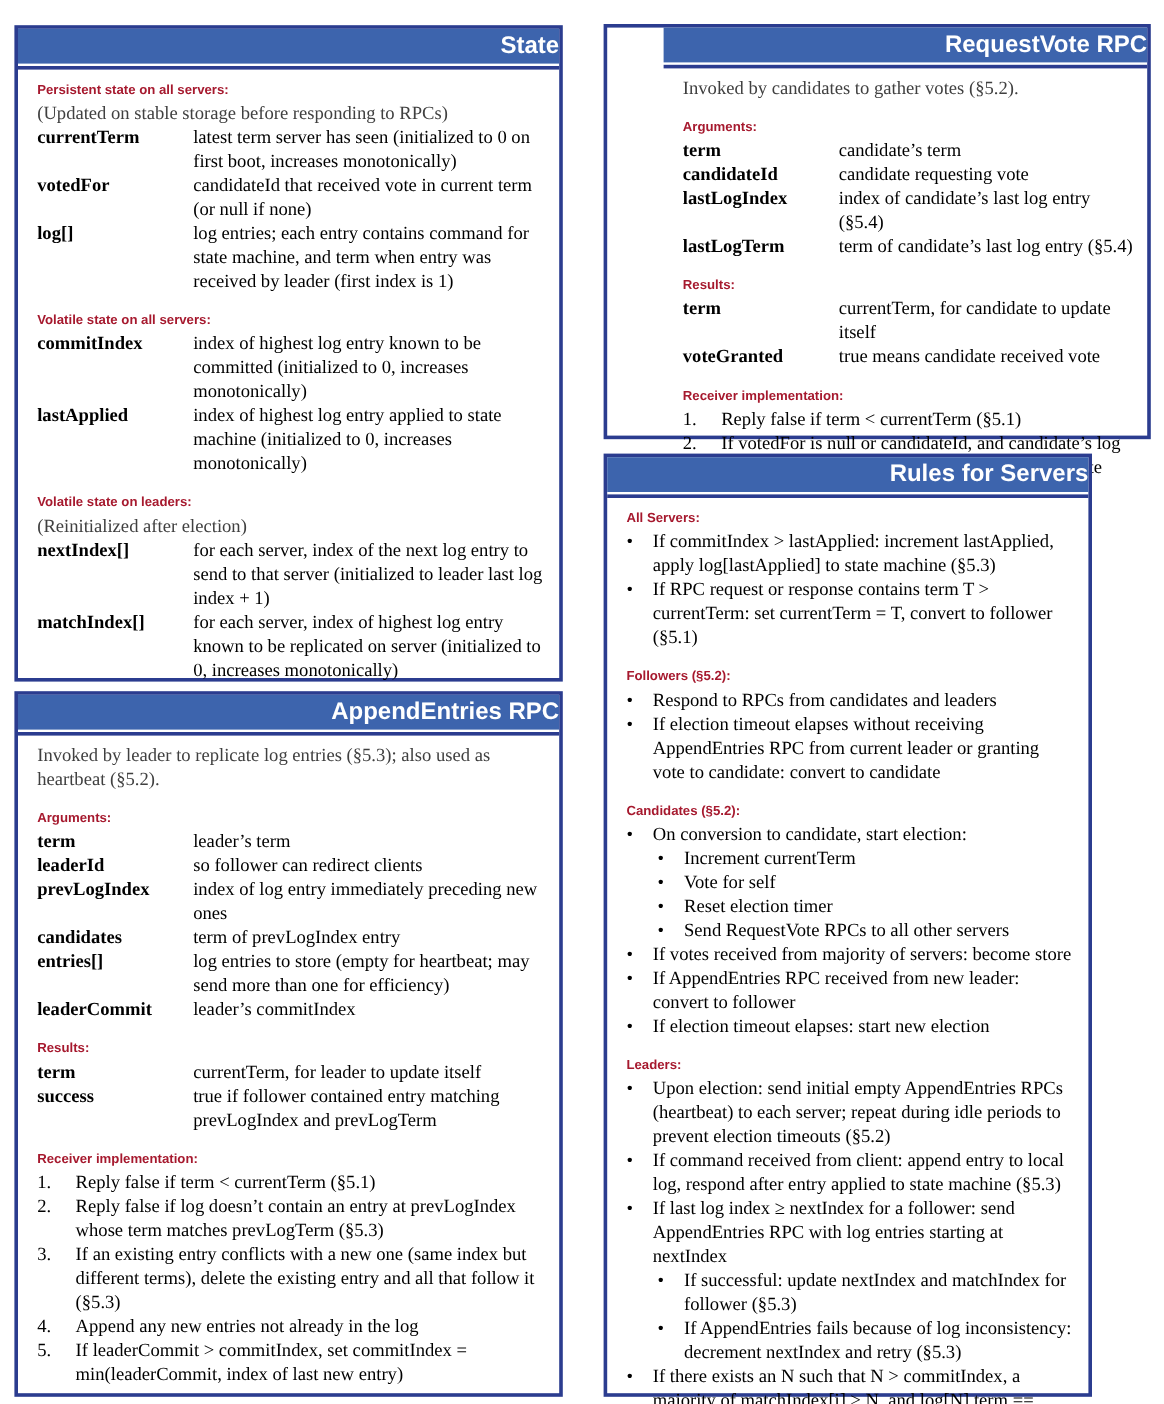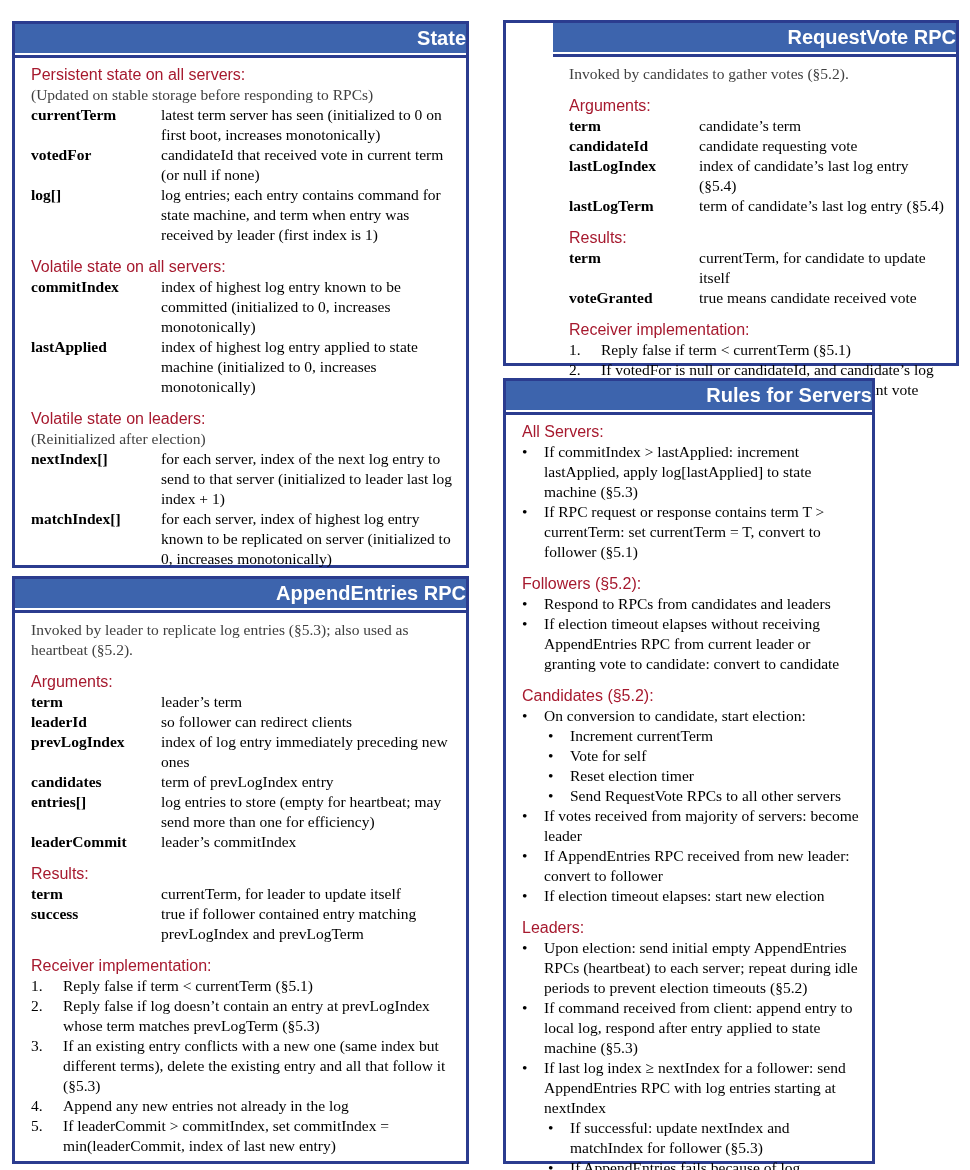--- a/index.html
+++ b/index.html
@@ -13,21 +13,21 @@
   }
   .box {
     position: absolute;
     box-sizing: border-box;
     border: 3px solid #2b3c8f;
     background: #ffffff;
   }
   #state-box        { left: 12px;  top: 21px;  width: 457px; height: 547px; }
   #append-box       { left: 12px;  top: 576px; width: 457px; height: 588px; }
   #requestvote-box  { left: 503px; top: 20px;  width: 456px; height: 346px; padding-left: 47px; }
-  #rules-box        { left: 503px; top: 378px; width: 372px; height: 786px; }
+  #rules-box        { left: 503px; top: 378px; width: 407px; height: 786px; }
 
   .box-header {
     background: #3d64ad;
     color: #ffffff;
     font-family: "Liberation Sans", sans-serif;
     font-weight: bold;
     font-size: 20px;
     text-align: right;
     line-height: 29px;
     height: 29px;
@@ -36,22 +36,22 @@
     border-top: 3px solid #2b3c8f;
     margin-top: 2px;
     padding: 7px 12px 6px 16px;
     font-size: 15.5px;
     line-height: 20px;
     overflow: hidden;
   }
 
   .sec-heading {
     font-family: "Liberation Sans", sans-serif;
-    font-weight: normal;
-    font-size: 16px;
+    font-weight: bold;
+    font-size: 11px;
     color: #a6192e;
     line-height: 20px;
   }
   .sec-note, .intro-note {
     color: #404040;
     line-height: 20px;
   }
   .intro-note { margin-bottom: 12px; }
   .section { margin-bottom: 12px; }
   .section:last-child { margin-bottom: 0; }
@@ -292,21 +292,21 @@
         <div class="bul-row sub">
           <span class="bul-mark"></span>
           <span class="bul-text">Reset election timer</span>
         </div>
         <div class="bul-row sub">
           <span class="bul-mark"></span>
           <span class="bul-text">Send RequestVote RPCs to all other servers</span>
         </div>
         <div class="bul-row">
           <span class="bul-mark"></span>
-          <span class="bul-text">If votes received from majority of servers: become leader</span>
+          <span class="bul-text">If votes received from majority of servers: become store</span>
         </div>
         <div class="bul-row">
           <span class="bul-mark"></span>
           <span class="bul-text">If AppendEntries RPC received from new leader: convert to follower</span>
         </div>
         <div class="bul-row">
           <span class="bul-mark"></span>
           <span class="bul-text">If election timeout elapses: start new election</span>
         </div>
       </div>

